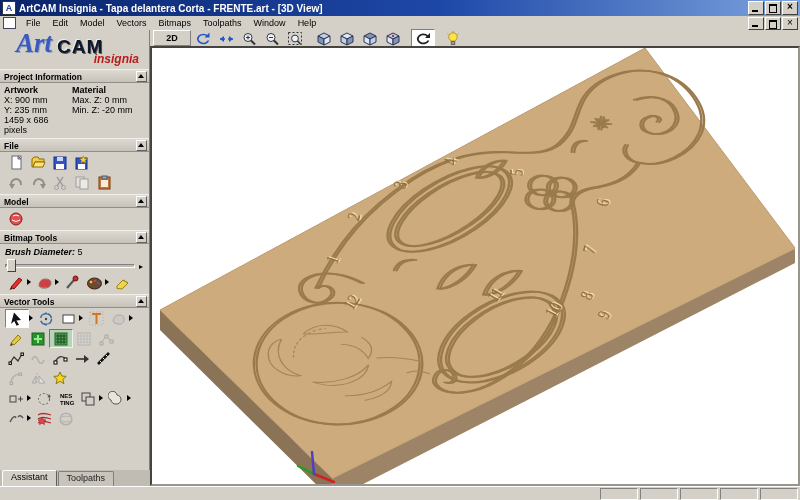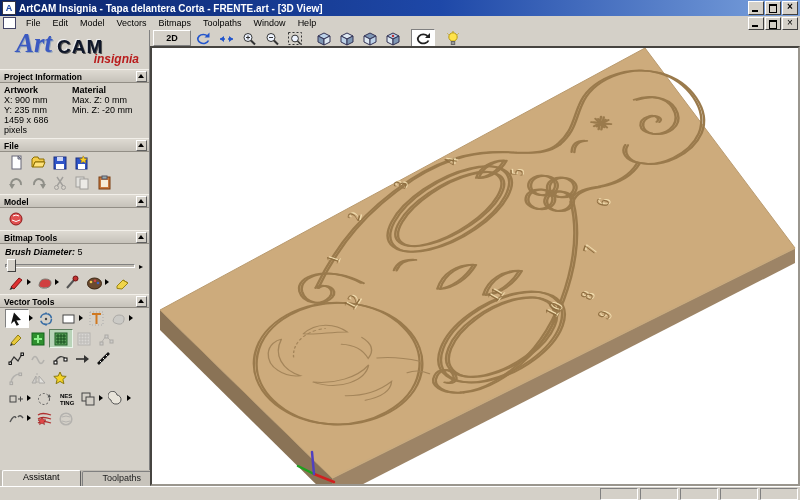--- a/index.html
+++ b/index.html
@@ -60,21 +60,21 @@
   .iarr:after{content:"";border:3px solid transparent;border-left:4px solid #000;}
   .brushrow{padding:3px 16px 0 5px;line-height:10px;}
   .brushrow .lbl{font-weight:bold;font-style:italic;}
   .sliderrow{position:relative;height:12px;margin:2px 6px 1px 5px;}
   .slider-track{position:absolute;left:0;right:8px;top:5px;height:2px;border:1px solid;border-color:#808080 #fff #fff #808080;background:#c0bcb4;}
   .slider-handle{position:absolute;left:2px;top:0;width:7px;height:11px;background:var(--chrome);
     border:1px solid;border-color:#fff #404040 #404040 #fff;}
   .slider-dot{position:absolute;right:0;top:3px;font-size:8px;}
   
   .tabbar{position:absolute;left:0;bottom:0;width:150px;height:16px;background:#c0bcb4;display:flex;align-items:flex-end;padding-left:2px;box-sizing:border-box;}
-  .tab{height:14px;line-height:13px;padding:0 20px;background:var(--chrome);border:1px solid #808080;
+  .tab{height:14px;line-height:13px;padding:0 8px;background:var(--chrome);border:1px solid #808080;
     border-bottom:none;border-radius:2px 2px 0 0;margin-right:1px;}
   .tab.active{height:15px;border-color:#fff #606060 #d4d0c8 #fff;font-weight:normal;z-index:2;}
   .tab.inactive{background:#c8c4bc;color:#222;}
   
   .viewport{position:absolute;left:150px;top:46px;width:650px;height:440px;background:var(--view-bg,#fff);
     border:2px inset #9a968e;box-sizing:border-box;overflow:hidden;}
   
   .statusbar{position:absolute;left:0;top:486px;right:0;height:14px;background:var(--chrome);
     border-top:1px solid #fff;display:flex;align-items:center;justify-content:flex-end;padding-right:2px;gap:2px;}
   .scell{width:36px;height:10px;border:1px solid;border-color:#808080 #fff #fff #808080;}

